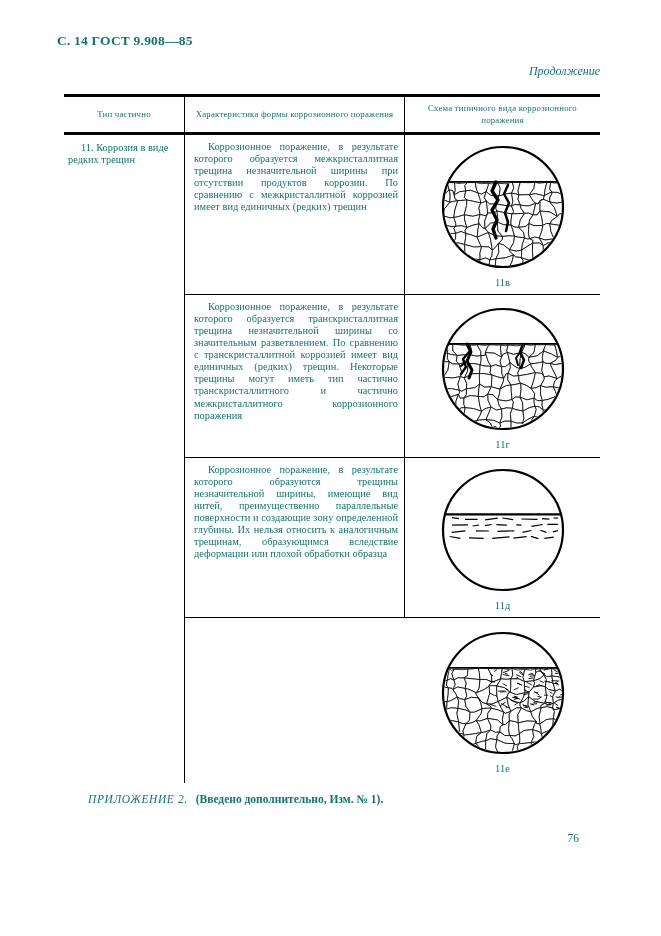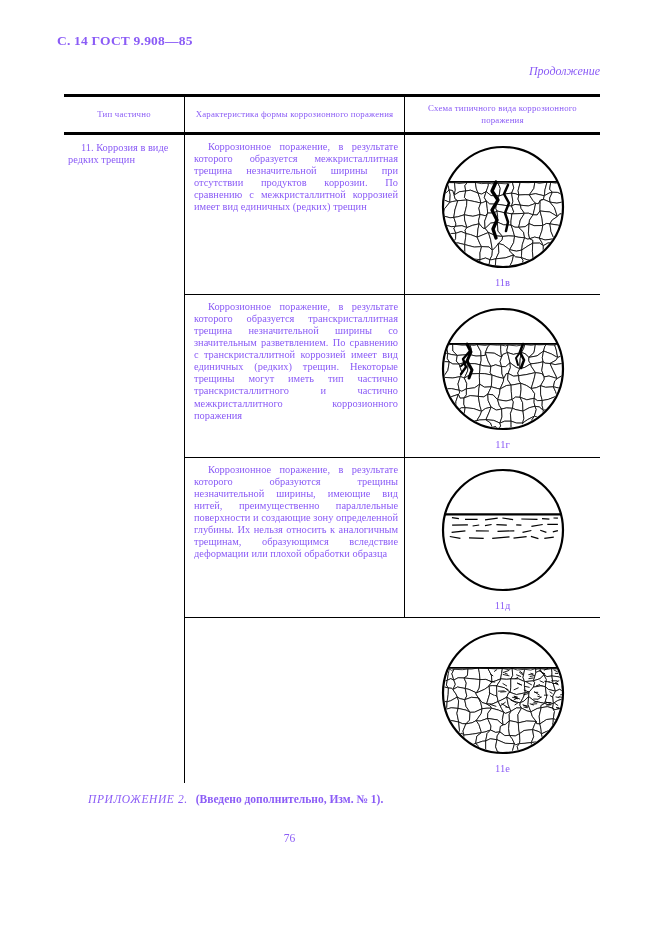--- a/index.html
+++ b/index.html
@@ -1,21 +1,21 @@
 <!DOCTYPE html>
 <html><head>
 <meta charset="utf-8">
 <style>
   html,body{margin:0;padding:0;background:#888;}
   .page{
     position:relative;
     width:661px;height:936px;
     background:#fff;
     font-family:"Liberation Serif", serif;
-    color:#8b5cf6;
+    color:#0f766e;
     margin:0 auto;
     overflow:hidden;
   }
   .doc-header{
     position:absolute;left:57px;top:33px;
     font-size:13.5px;font-weight:bold;letter-spacing:.2px;
   }
   .continuation{
     position:absolute;right:61px;top:64px;
     font-size:12px;font-style:italic;
@@ -64,21 +64,21 @@
     font-size:10.5px;margin-top:2px;text-align:center;
   }
   .footer-line{
     position:absolute;left:88px;top:793px;
     font-size:11.5px;
   }
   .footer-italic{font-style:italic;letter-spacing:.6px;}
   .footer-bold{font-weight:bold;margin-left:5px;}
   .page-number{
     position:absolute;left:0;top:832px;width:579px;
-    text-align:center;font-size:11.5px;
+    text-align:right;font-size:11.5px;
   }
 </style>
 </head>
 <body>
 
 <div class="page">
 
   <div class="doc-header">С. 14 ГОСТ 9.908—85</div>
   <div class="continuation">Продолжение</div>
 

